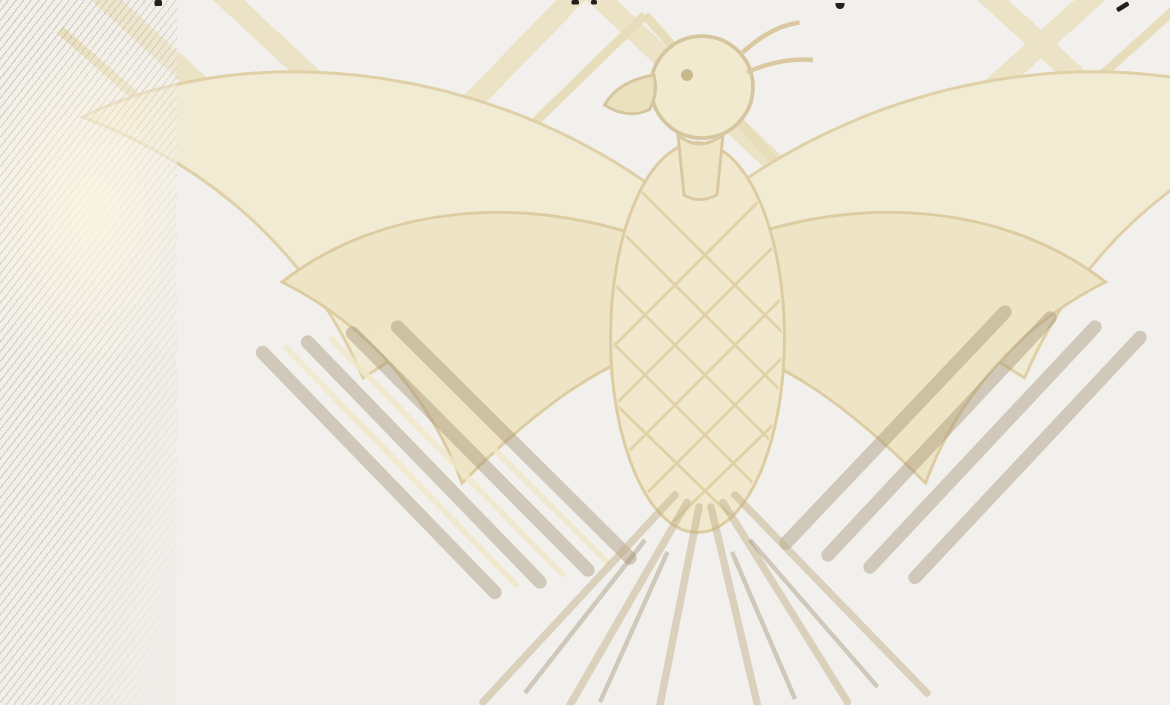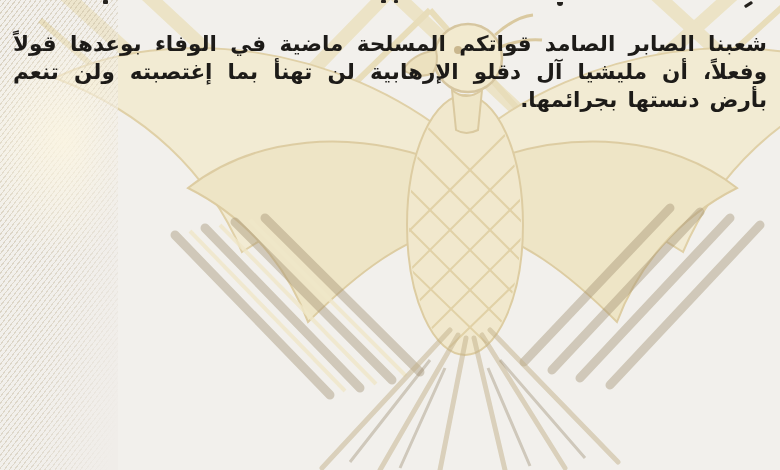--- a/index.html
+++ b/index.html
@@ -139,16 +139,15 @@
 
   <div class="left-texture"></div>
 
   <span class="remnant r1"></span>
   <span class="remnant r2"></span>
   <span class="remnant r3"></span>
   <span class="remnant r4"></span>
   <span class="remnant r5"></span>
 
   <div class="text-layer" dir="rtl">
-    <p class="p1">شعبنا الصابر الصامد قواتكم المسلحة ماضية في الوفاء بوعدها قولاً وفعلاً، أن مليشيا آل دقلو الإرهابية لن تهنأ بما إغتصبته ولن تنعم بأرض دنستها بجرائمها.</p>
   </div>
 
 </div>
 
 </body></html>

